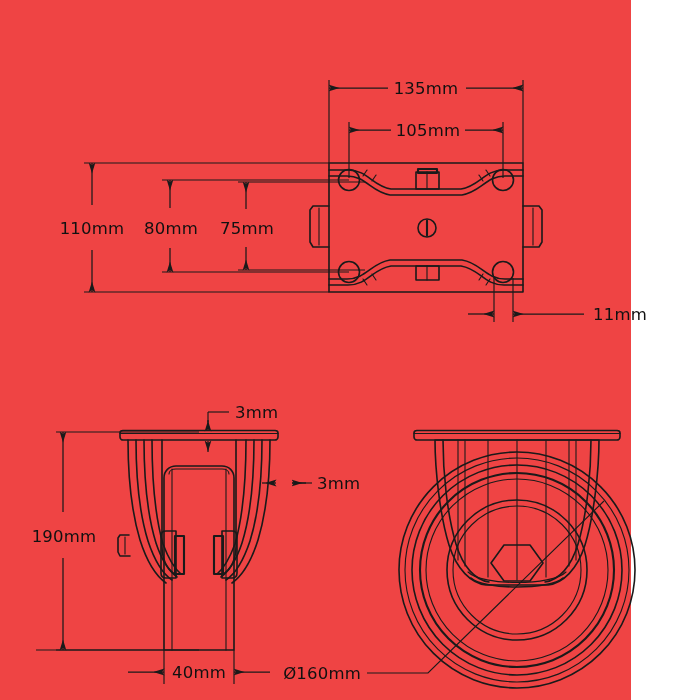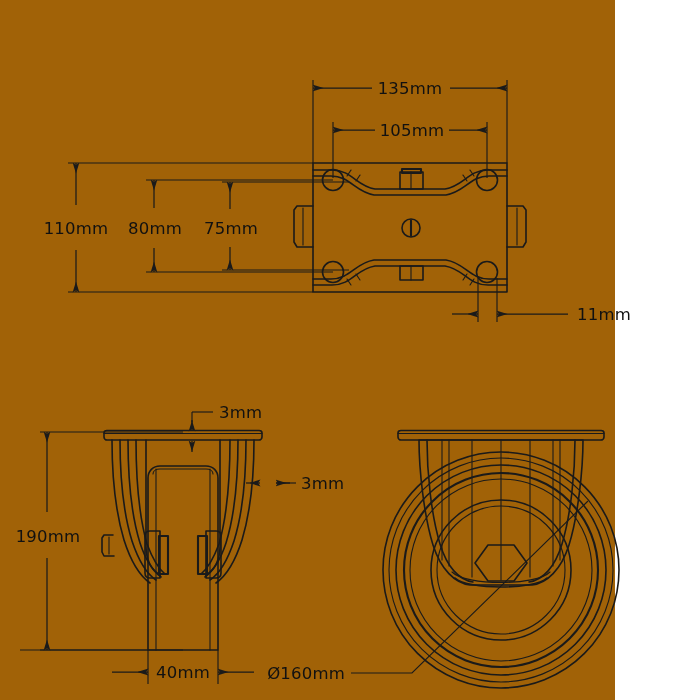--- a/index.html
+++ b/index.html
@@ -1,18 +1,18 @@
 <!DOCTYPE html>
 <html><head>
 <meta charset="utf-8">
 <style>
   html,body{margin:0;padding:0;background:#ffffff;}
   body{width:700px;height:700px;overflow:hidden;
        font-family:"DejaVu Sans","Liberation Sans",sans-serif;}
-  #sheet{position:relative;width:615px;height:700px;background:#a16207;}
+  #sheet{position:relative;width:615px;height:700px;background:#ef4444;padding-left:16px;}
   svg{display:block;}
   .ln{fill:none;stroke:#1a1a1a;stroke-width:1.6;stroke-linecap:round;stroke-linejoin:round;}
   .ln-thin{fill:none;stroke:#1a1a1a;stroke-width:1.1;stroke-linecap:round;stroke-linejoin:round;}
   .ln-thick{fill:none;stroke:#1a1a1a;stroke-width:2.1;stroke-linecap:round;stroke-linejoin:round;}
   .dim{fill:none;stroke:#1a1a1a;stroke-width:1.25;stroke-linecap:butt;}
   .ext{fill:none;stroke:#1a1a1a;stroke-width:1.15;stroke-linecap:butt;}
   .lead{fill:none;stroke:#1a1a1a;stroke-width:1.15;stroke-linecap:butt;}
   .dimtext{font-family:"DejaVu Sans","Liberation Sans",sans-serif;
            font-size:16.5px;fill:#111111;letter-spacing:0.2px;}
 </style>

